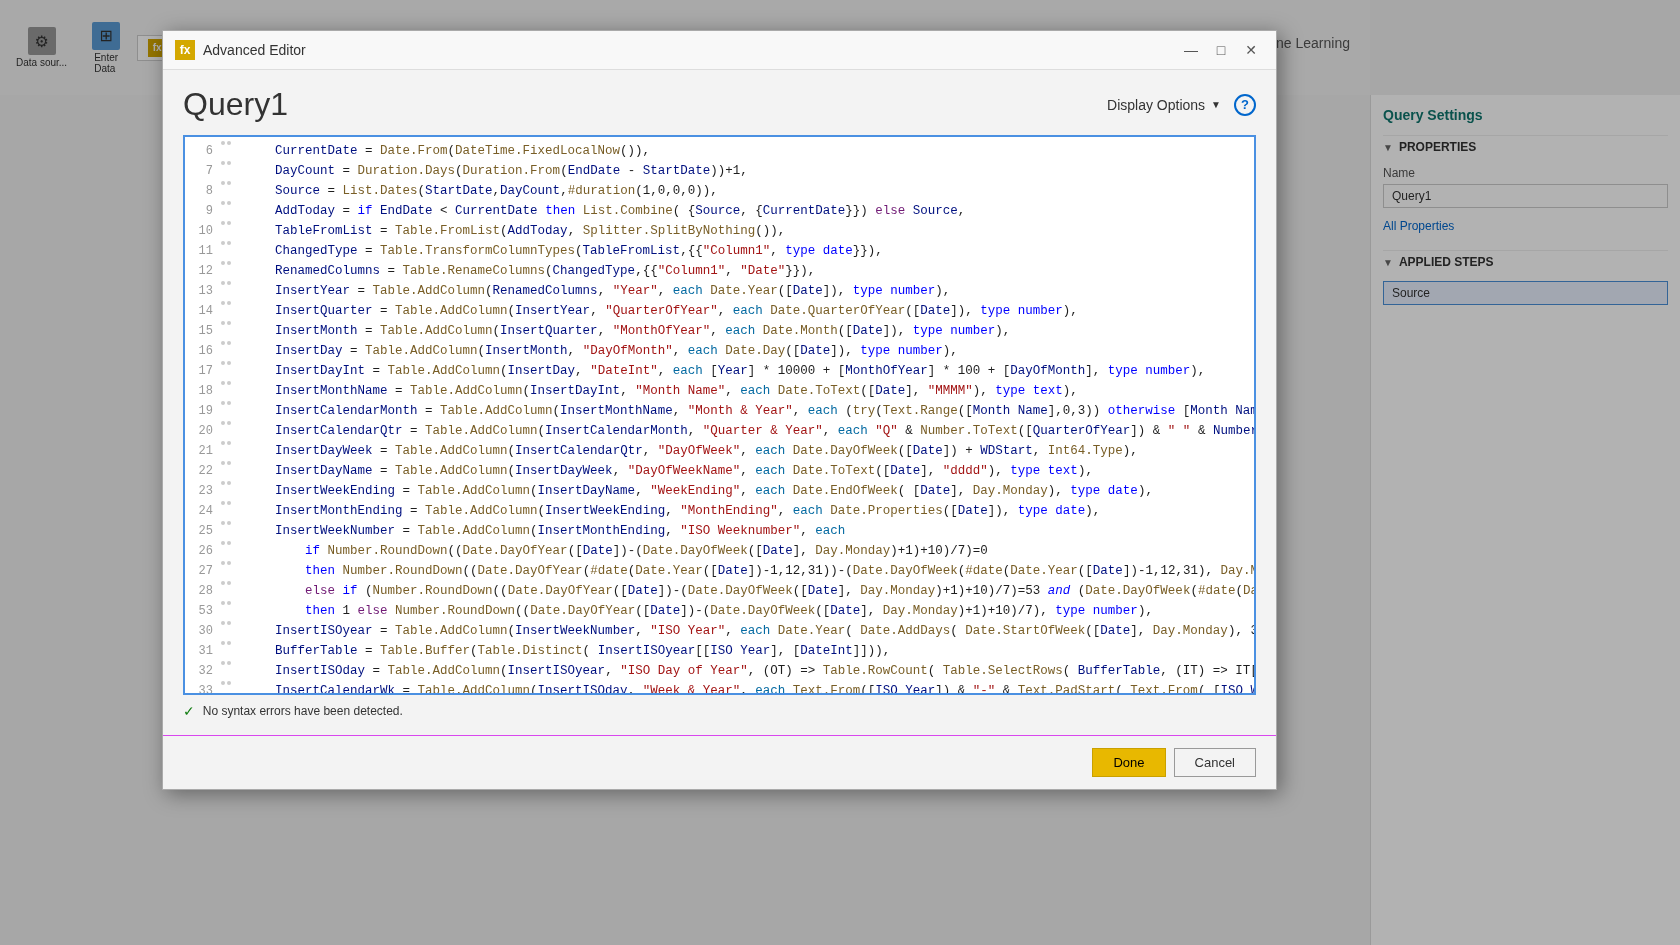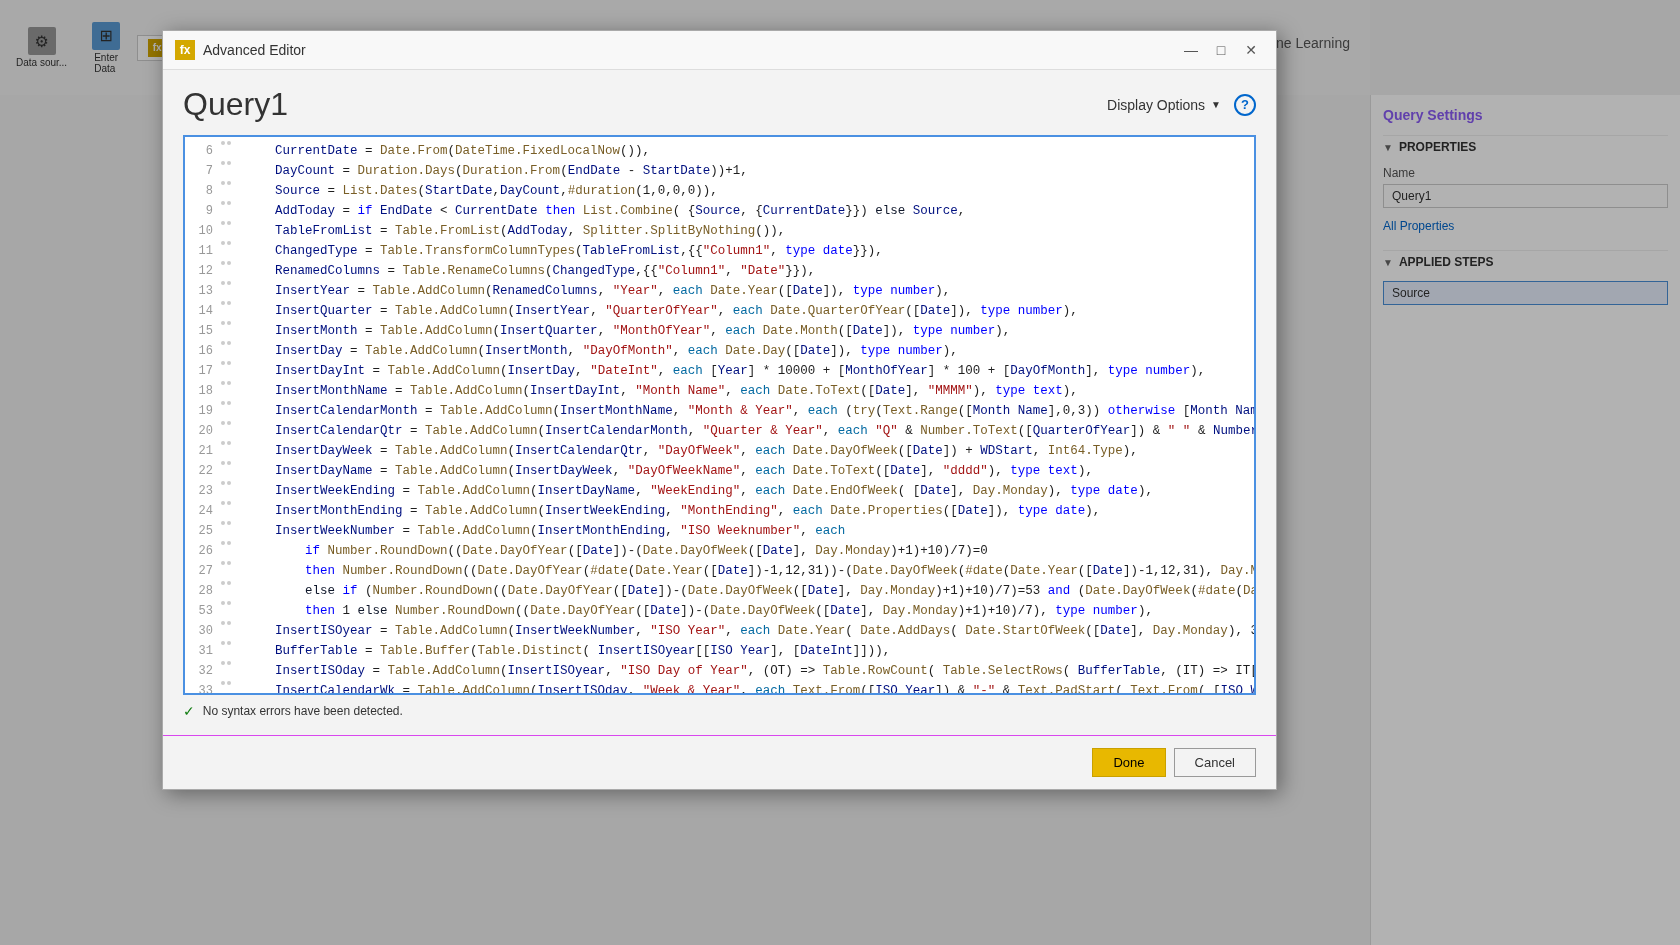--- a/index.html
+++ b/index.html
@@ -42,21 +42,21 @@
       width: 310px;
       height: 850px;
       background: #fff;
       border-left: 1px solid #ddd;
       padding: 12px;
     }
 
     .right-panel-title {
       font-size: 14px;
       font-weight: 600;
-      color: #8b5cf6;
+      color: #0f766e;
       margin-bottom: 12px;
     }
 
     .section-header {
       display: flex;
       align-items: center;
       gap: 6px;
       font-size: 12px;
       font-weight: 600;
       color: #333;
@@ -285,23 +285,23 @@
 
     
     .kw { color: #0000ff; }
     .str { color: #a31515; }
     .fn { color: #795e26; }
     .var { color: #001080; }
     .each-kw { color: #0369a1; }
     .type-kw { color: #0000ff; }
     .if-kw { color: #0000ff; }
     .then-kw { color: #0000ff; }
-    .else-kw { color: #0f172a; }
+    .else-kw { color: #701a75; }
     .otherwise-kw { color: #0000ff; }
-    .and-kw { color: #0000ff; }
+    .and-kw { color: #0000ff; font-style: italic; }
 
     
     .code-content::-webkit-scrollbar {
       width: 12px;
     }
     .code-content::-webkit-scrollbar-track {
       background: #f1f1f1;
     }
     .code-content::-webkit-scrollbar-thumb {
       background: #c0c0c0;

